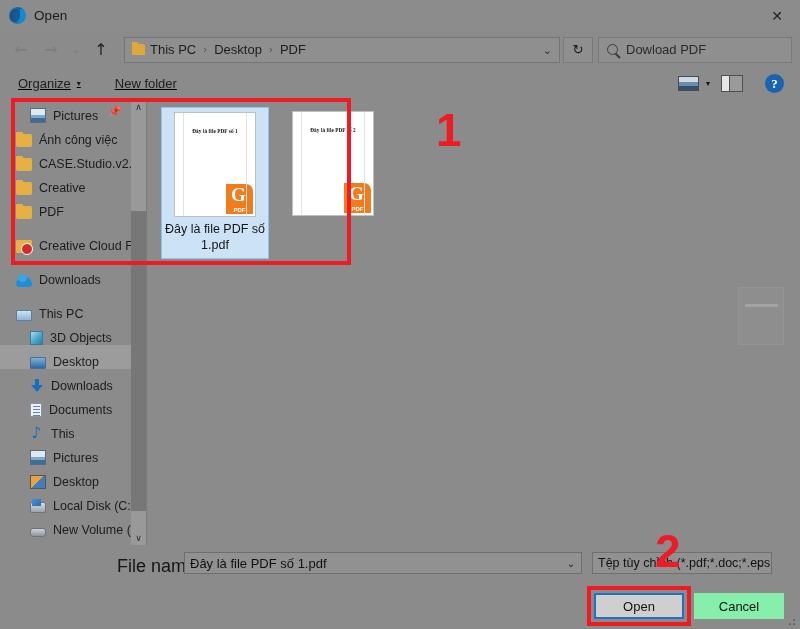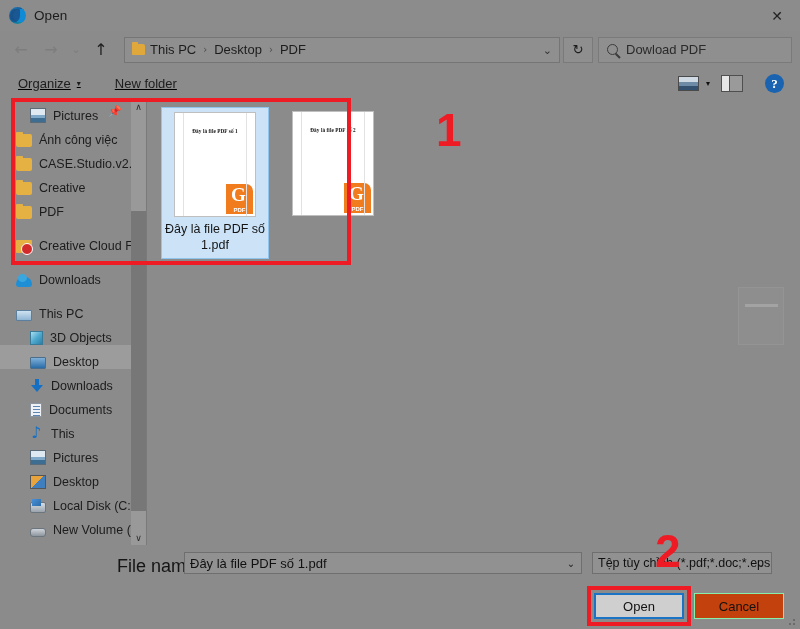--- a/index.html
+++ b/index.html
@@ -380,21 +380,21 @@
   }
   .ftype {
     position: absolute; left: 592px; top: 7px;
     width: 180px; height: 22px;
     background: #919191; border: 1px solid #6f6f6f;
     display: flex; align-items: center; padding-left: 5px;
     font-size: 12.5px; color: #111; white-space: nowrap; overflow: hidden;
   }
   .btn {
     position: absolute; height: 26px; width: 90px;
-    background: #c2410c; border: 1px solid #86efac;
+    background: #86efac; border: 1px solid #86efac;
     display: flex; align-items: center; justify-content: center;
     font-size: 13px; color: #121212;
   }
   .btn.primary {
     left: 594px; top: 593px;
     background: #cfcfcf; border: 2px solid #1a73c4;
   }
   .btn.secondary { left: 694px; top: 593px; }
   .grip {
     position: absolute; right: 3px; bottom: 2px;

